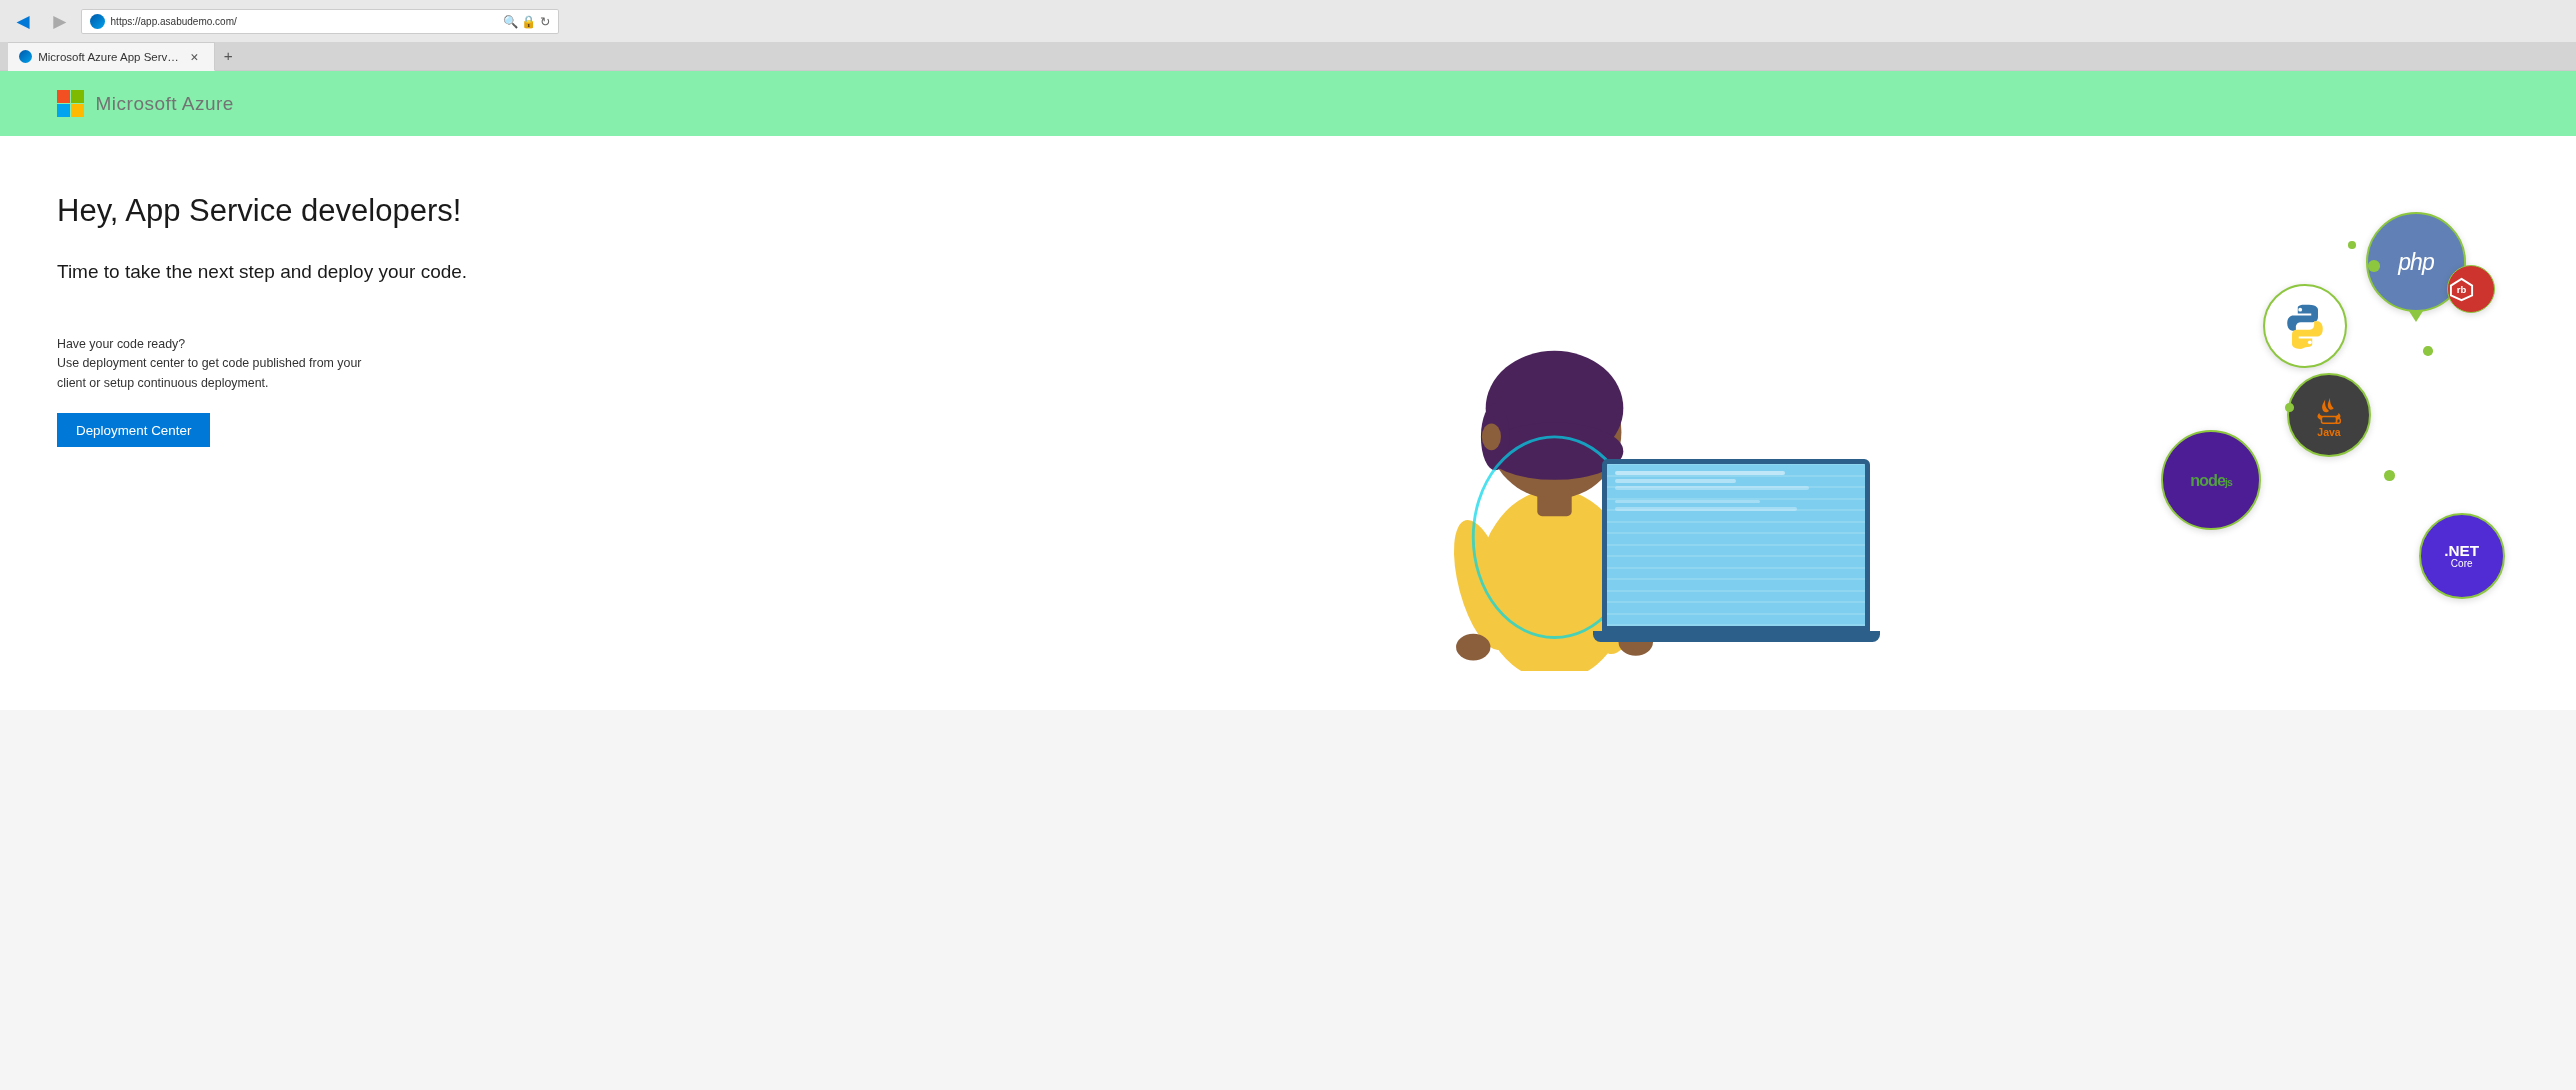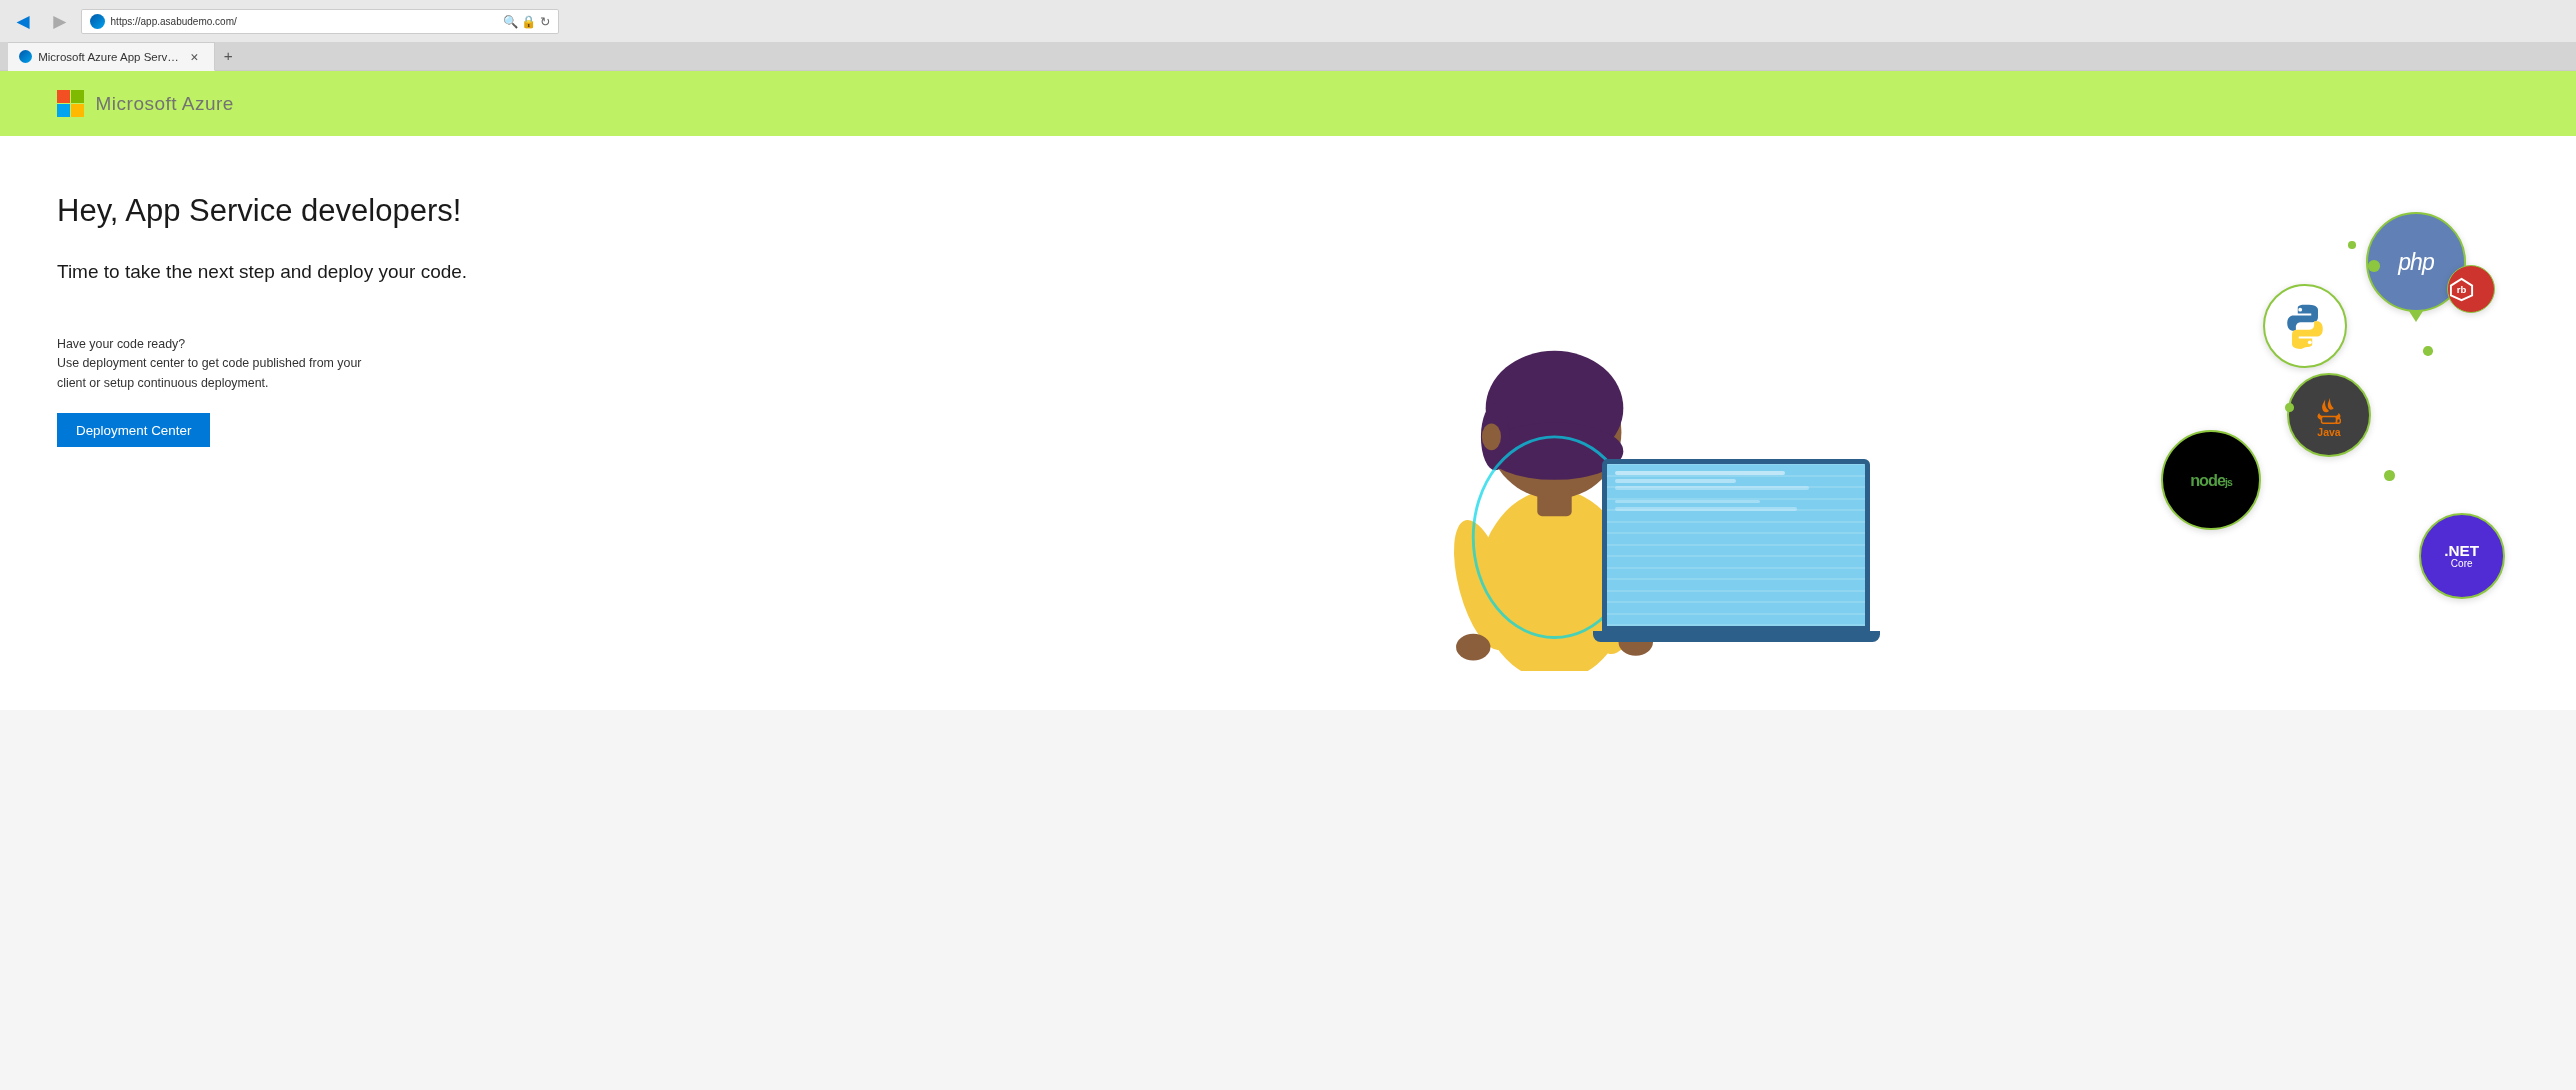--- a/index.html
+++ b/index.html
@@ -119,21 +119,21 @@
 
     
     .page-content {
       background: #f5f5f5;
       min-height: calc(100vh - 67px);
     }
 
     
     .site-header {
       padding: 19px 57px;
-      background: #bef264;
+      background: #86efac;
     }
     .ms-logo {
       display: flex;
       align-items: center;
       gap: 11.5px;
     }
     .ms-logo-grid {
       display: grid;
       grid-template-columns: 1fr 1fr;
       gap: 1.9px;
@@ -382,21 +382,21 @@
           <path d="M14 8 C12 12 10 14 11 18 C12 22 16 22 18 20 C16 18 13 16 14 8Z" fill="#e76f00"></path>
           <path d="M19 6 C18 10 16 12 17 16 C18 20 22 19 23 17 C21 15 19 13 19 6Z" fill="#e76f00"></path>
           <path d="M8 22 C8 22 7 25 12 25.5 C10 27 9 28 10 30 C6 28 4 26 8 22Z" fill="#e76f00"></path>
           <path d="M28 22 C28 22 29 25 24 25.5 C26 27 27 28 26 30 C30 28 32 26 28 22Z" fill="#e76f00"></path>
           <rect x="10" y="26" width="16" height="7" rx="2" fill="none" stroke="#e76f00" stroke-width="1.5"></rect>
           <path d="M26 28 L28 28 Q30 28 30 30 L30 31 Q30 33 28 33 L26 33Z" fill="none" stroke="#e76f00" stroke-width="1.5"></path>
         </svg>
         <span style="font-size:10.5px;font-weight:bold;color:#e76f00;">Java</span>
       </div>
 
-      <div style="position:absolute;top:237px;right:258px;width:100px;height:100px;border-radius:50%;border:2.9px solid #8dc63f;background:#000000;display:flex;align-items:center;justify-content:center;box-shadow:0 1.9px 7.6px rgba(0,0,0,0.15);">
+      <div style="position:absolute;top:237px;right:258px;width:100px;height:100px;border-radius:50%;border:2.9px solid #8dc63f;background:#4c1d95;display:flex;align-items:center;justify-content:center;box-shadow:0 1.9px 7.6px rgba(0,0,0,0.15);">
         <div style="text-align:center;">
           <div style="font-size:16.3px;font-weight:bold;color:#539e43;letter-spacing:-1px;">node<span style="font-size:10.5px;">js</span></div>
         </div>
       </div>
 
       <div style="position:absolute;bottom:72px;right:14.3px;width:86px;height:86px;border-radius:50%;border:2.9px solid #8dc63f;background:#512bd4;display:flex;flex-direction:column;align-items:center;justify-content:center;box-shadow:0 1.9px 7.6px rgba(0,0,0,0.15);">
         <span style="font-size:15.3px;font-weight:bold;color:white;line-height:1;">.NET</span>
         <span style="font-size:10px;color:white;font-weight:500;">Core</span>
       </div>
 

